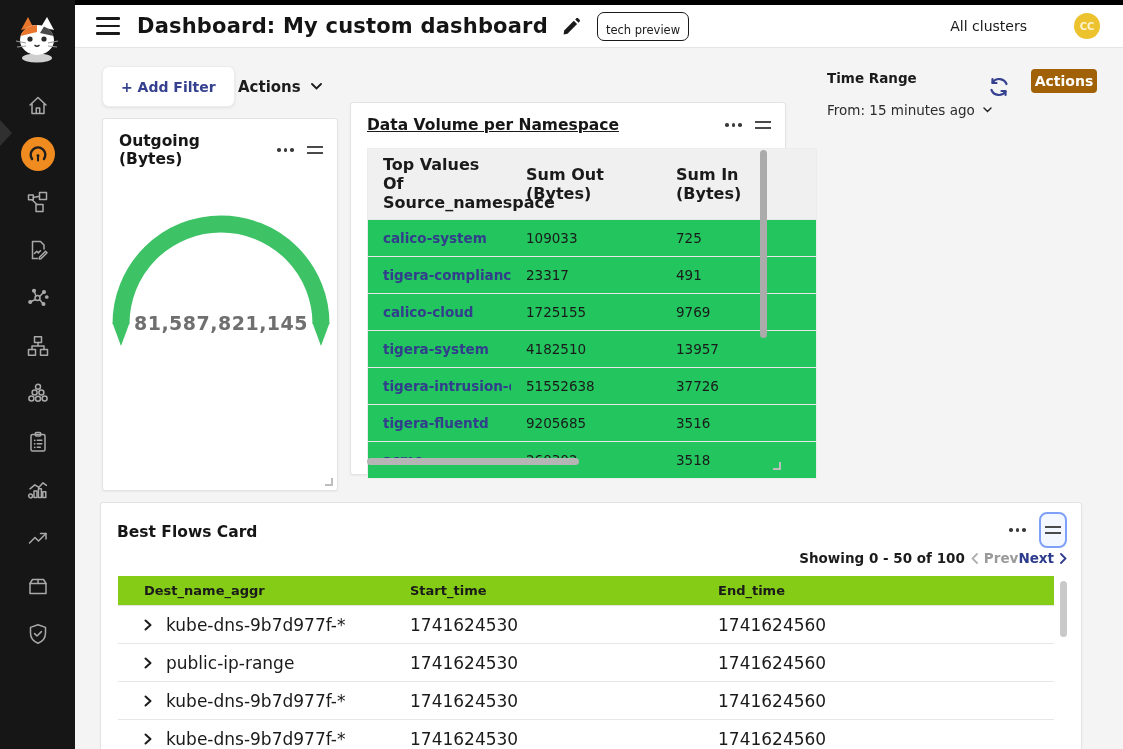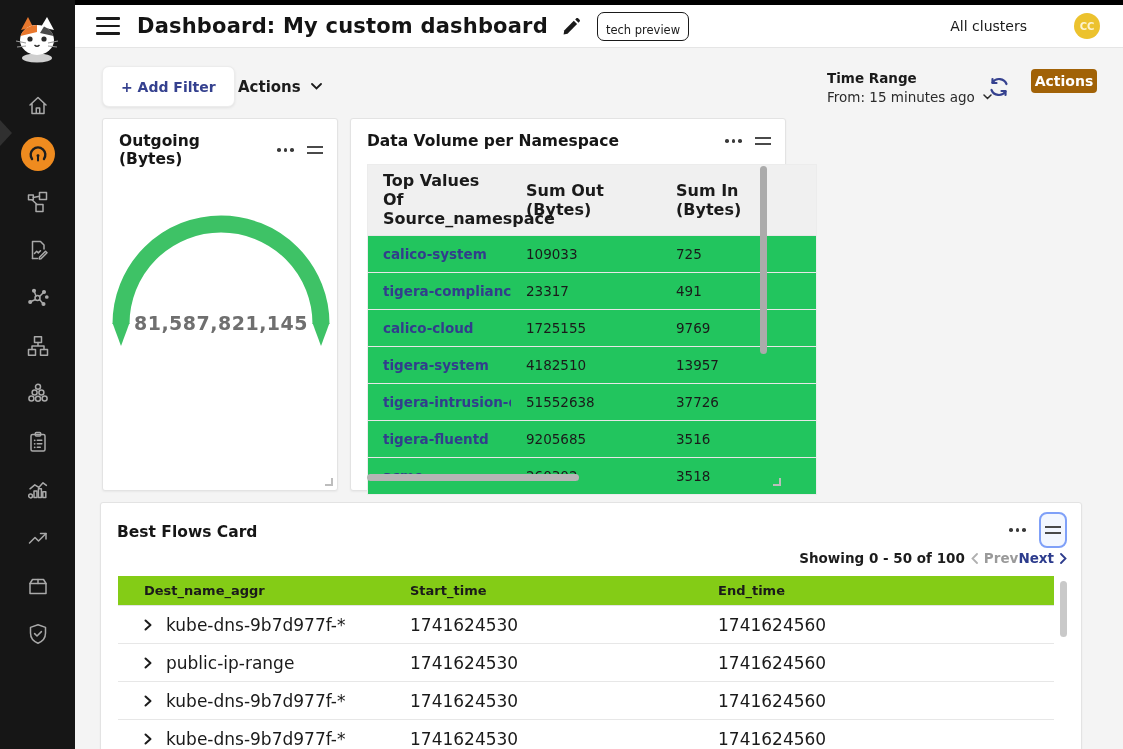--- a/index.html
+++ b/index.html
@@ -39,21 +39,21 @@
                  display:flex; align-items:center; justify-content:center; }
 
   
   #add-filter-btn { left:102px; top:66px; height:41px; padding:0 18px; background:#fff;
        border:1px solid #ECECEC; border-radius:7px; box-shadow:0 1px 3px rgba(0,0,0,.08);
        font-size:14px; font-weight:600; color:#35418F; display:flex; align-items:center; cursor:pointer; }
   #cluster-dd { left:238px; top:66px; height:41px; display:flex; align-items:center; gap:10px;
                 font-size:15px; font-weight:600; color:#1C1C1C; cursor:pointer; }
   #time-range { left:827px; top:70px; }
   #time-range .tr-label { font-size:13.5px; font-weight:700; color:#1A1A1A; }
-  #time-range .tr-value { font-size:13.5px; color:#2B2B2B; margin-top:3px; display:flex; align-items:center; gap:8px; cursor:pointer; }
+  #time-range .tr-value { font-size:13.5px; color:#2B2B2B; margin-top:16px; display:flex; align-items:center; gap:8px; cursor:pointer; }
   #refresh-btn { left:987px; top:75px; width:24px; height:24px; cursor:pointer; }
   #actions-btn { left:1031px; top:69px; width:66px; height:24px; background:#a16207; color:#fff;
                  border:none; border-radius:4px; font-size:14px; font-weight:600;
                  font-family:inherit; cursor:pointer; }
 
   
   .card { background:#fff; border:1px solid #E3E3E3; border-radius:3px;
           box-shadow:0 1px 2px rgba(0,0,0,.05); }
   .card-head { display:flex; align-items:center; padding:13px 14px 0 16px;gap:24px; }
   .card-title { font-size:15.5px; font-weight:800; color:#161616; }
@@ -65,21 +65,21 @@
   .drag-ring { border:2px solid #7FA0F8; background:#F3F7FF; border-radius:8px;
                padding:9px 4px; cursor:grab; }
   .resize-corner { position:absolute; right:4px; bottom:4px; width:8px; height:8px;
        border-right:2px solid #BDBDBD; border-bottom:2px solid #BDBDBD; cursor:nwse-resize; }
 
   #card-outgoing { left:102px; top:118px; width:236px; height:373px; }
   #gauge-wrap { position:absolute; left:0; top:78px; width:236px; text-align:center; }
   #gauge-value { position:absolute; left:0; top:193px; width:236px; text-align:center;
                  font-size:19px; font-weight:700; color:#6F6F6F; letter-spacing:.5px; }
 
-  #card-datavolume { left:350px; top:118px; width:436px; height:373px; }
+  #card-datavolume { left:350px; top:102px; width:436px; height:373px;text-decoration:underline; }
   #dv-table { position:absolute; left:16px; top:45px; width:450px; border:1px solid #ECECEC; }
   .dv-grid { display:grid; grid-template-columns:143px 150px 1fr; align-items:center; }
   #dv-header { background:#F0F0F0; min-height:46px; font-size:16px; font-weight:700; }
   #dv-header > div { padding:6px 8px 6px 15px; line-height:1.2; }
   .dv-row { height:37px; border-top:1px solid #E7E7E7; font-size:13.5px; background:#22c55e; }
   .dv-row > span { padding-left:15px; white-space:nowrap; overflow:hidden; }
   .dv-ns { color:#323D8C; font-weight:700; cursor:pointer; }
   #dv-vscroll { position:absolute; right:18px; top:47px; width:7px; height:188px;
                 background:#ABABAB; border-radius:4px; cursor:pointer; }
   #dv-hscroll { position:absolute; left:16px; top:355px; width:212px; height:7px;

